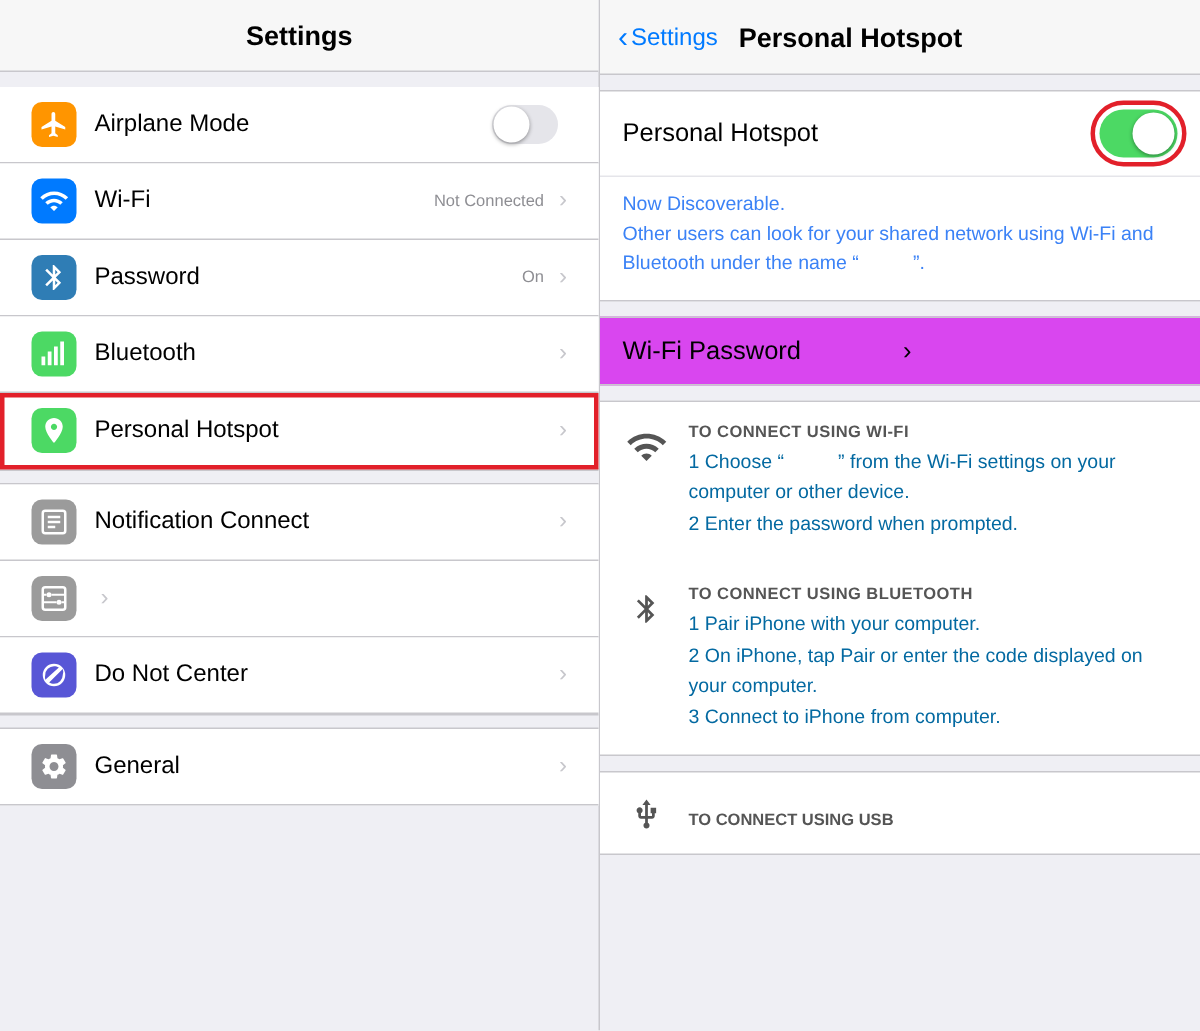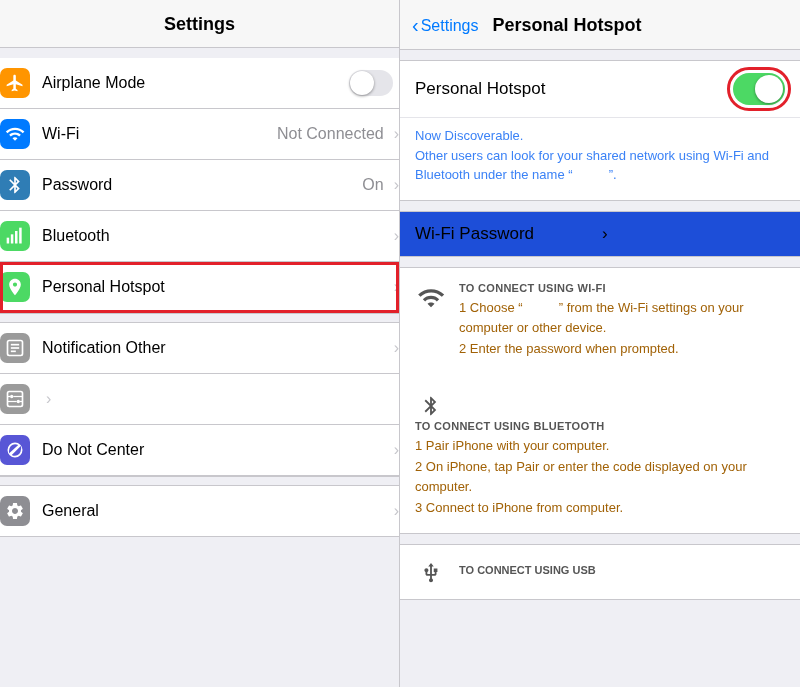--- a/index.html
+++ b/index.html
@@ -43,21 +43,21 @@
     .settings-list .section-divider {
       background: #efeff4;
       height: 10px;
       border-top: 1px solid #c8c7cc;
       border-bottom: 1px solid #c8c7cc;
     }
 
     .settings-item {
       display: flex;
       align-items: center;
-      padding: 10px 0;
+      padding: 10px 21px;
       border-bottom: 1px solid #c8c7cc;
       background: #fff;
       min-height: 50px;
       cursor: pointer;
       position: relative;
     }
 
     .settings-item.highlighted {
       outline: 3px solid #e2202a;
       outline-offset: -3px;
@@ -81,21 +81,21 @@
       fill: white;
     }
 
     .item-label {
       font-size: 16px;
       color: #000;
       flex: 1;
     }
 
     .item-value {
-      font-size: 16px;
+      font-size: 11px;
       color: #8e8e93;
       margin-right: 6px;
     }
 
     .chevron {
       color: #c7c7cc;
       font-size: 16px;
       margin-left: 4px;
     }
 
@@ -203,21 +203,21 @@
       font-size: 13px;
       color: #3b82f6;
       line-height: 1.5;
       border-top: 1px solid #e5e5ea;
     }
 
     .wifi-password-row {
       display: flex;
       align-items: center;
       padding: 12px 15px;
-      background: #1d4ed8;
+      background: #d946ef;
       margin-top: 10px;
       border-top: 1px solid #c8c7cc;
       border-bottom: 1px solid #c8c7cc;
       cursor: pointer;
     }
 
     .wifi-password-row span {
       font-size: 17px;
       color: #000;
       flex: 1;
@@ -232,21 +232,20 @@
     }
 
     .connect-item {
       display: flex;
       align-items: flex-start;
       margin-bottom: 30px;
     }
 
     .connect-item:last-child {
       margin-bottom: 0;
-      flex-direction: column;
     }
 
     .connect-icon {
       width: 32px;
       margin-right: 12px;
       flex-shrink: 0;
       display: flex;
       align-items: center;
       justify-content: center;
       margin-top: 2px;
@@ -259,32 +258,32 @@
     .connect-title {
       font-size: 11px;
       font-weight: 600;
       color: #555;
       margin-bottom: 4px;
       letter-spacing: 0.3px;
     }
 
     .connect-steps {
       font-size: 13px;
-      color: #a16207;
+      color: #0369a1;
       line-height: 1.6;
     }
 
     .usb-section {
       background: #fff;
       margin-top: 10px;
       border-top: 1px solid #c8c7cc;
       border-bottom: 1px solid #c8c7cc;
       padding: 12px 15px 12px 15px;
       display: flex;
-      align-items: center;
+      align-items: flex-end;
     }
 
     .usb-title {
       font-size: 11px;
       font-weight: 600;
       color: #555;
       margin-bottom: 4px;
     }
 
     
@@ -365,21 +364,21 @@
 
     <li class="settings-item">
       <div class="icon-box" style="background:#9b9b9b;">
         <svg viewBox="0 0 24 24">
           <rect x="3" y="3" width="18" height="18" rx="2" fill="none" stroke="white" stroke-width="2"></rect>
           <line x1="7" y1="8" x2="17" y2="8" stroke="white" stroke-width="2"></line>
           <line x1="7" y1="12" x2="17" y2="12" stroke="white" stroke-width="2"></line>
           <line x1="7" y1="16" x2="13" y2="16" stroke="white" stroke-width="2"></line>
         </svg>
       </div>
-      <span class="item-label">Notification Other</span>
+      <span class="item-label">Notification Connect</span>
       <span class="chevron">›</span>
     </li>
 
     <li class="settings-item">
       <div class="icon-box" style="background:#9b9b9b;">
         <svg viewBox="0 0 24 24">
           <rect x="3" y="3" width="18" height="18" rx="2" fill="none" stroke="white" stroke-width="2"></rect>
           <circle cx="8" cy="9" r="2" fill="white"></circle>
           <circle cx="16" cy="15" r="2" fill="white"></circle>
           <line x1="10" y1="9" x2="21" y2="9" stroke="white" stroke-width="1.5"></line>

